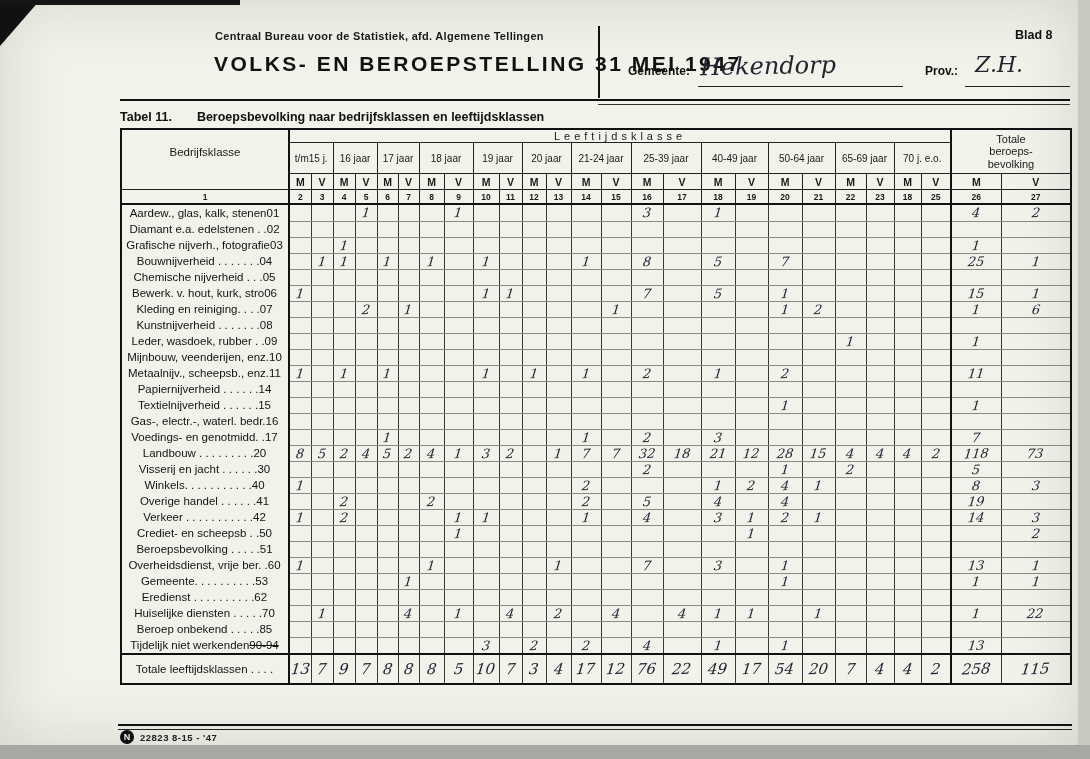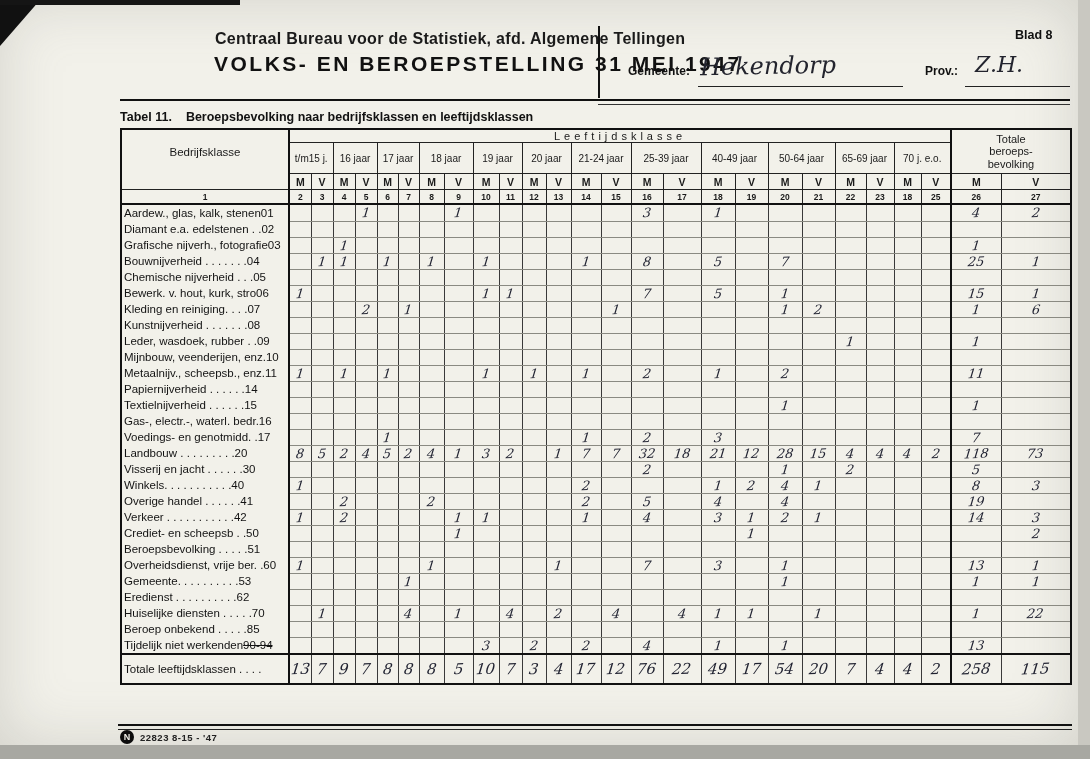--- a/index.html
+++ b/index.html
@@ -5,50 +5,50 @@
   html,body{margin:0;padding:0;}
   body{width:1090px;height:759px;background:#a8a8a2;font-family:"Liberation Sans",sans-serif;position:relative;overflow:hidden;}
   .paper{position:absolute;left:0;top:0;width:1078px;height:745px;background:#f2f1ea;
          box-shadow:inset 0 0 60px rgba(120,120,110,.25);}
   .corner-wedge{position:absolute;left:0;top:0;width:0;height:0;
     border-top:46px solid #111;border-right:40px solid transparent;}
   .top-sliver{position:absolute;left:0;top:0;width:240px;height:5px;background:#151515;}
   .right-strip{position:absolute;right:0;top:0;width:12px;height:745px;background:#c9c8c1;}
 
   
-  .org-line{position:absolute;left:215px;top:30px;font-size:16px;font-weight:bold;color:#1a1a1a;letter-spacing:.3px;}
+  .org-line{position:absolute;left:215px;top:30px;font-size:11px;font-weight:bold;color:#1a1a1a;letter-spacing:.3px;}
   .title{position:absolute;left:214px;top:52px;font-size:21px;font-weight:bold;color:#111;letter-spacing:2.5px;}
   .vdivider{position:absolute;left:598px;top:26px;width:2px;height:72px;background:#111;}
   .blad{position:absolute;left:1015px;top:28px;font-size:12.5px;font-weight:bold;color:#111;}
   .gemeente-label{position:absolute;left:628px;top:64px;font-size:12px;font-weight:bold;color:#111;}
   .gemeente-value{position:absolute;left:700px;top:52px;font-size:24px;color:#23242e;
      font-family:"DejaVu Serif",serif;font-style:italic;transform:rotate(-1deg);}
   .gemeente-line{position:absolute;left:698px;top:86px;width:205px;border-bottom:1.5px solid #222;}
   .prov-label{position:absolute;left:925px;top:64px;font-size:12px;font-weight:bold;color:#111;}
   .prov-value{position:absolute;left:975px;top:52px;font-size:22px;color:#23242e;
      font-family:"DejaVu Serif",serif;font-style:italic;}
   .prov-line{position:absolute;left:965px;top:86px;width:105px;border-bottom:1.5px solid #222;}
   .header-rule1{position:absolute;left:120px;top:99px;width:950px;border-bottom:2px solid #111;}
   .header-rule2{position:absolute;left:598px;top:104px;width:472px;border-bottom:1px solid #333;}
   .caption{position:absolute;left:120px;top:110px;font-size:12.5px;font-weight:bold;color:#111;}
-  .caption .cap2{margin-left:14px;}
+  .caption .cap2{margin-left:25px;}
 
   
   table.census{position:absolute;left:120px;top:128px;border-collapse:collapse;table-layout:fixed;
     font-size:10px;color:#1a1a1a;border:2px solid #111;}
   table.census td,table.census th{padding:0;margin:0;overflow:hidden;white-space:nowrap;}
   th.h-bedrijf{border-right:2px solid #111;font-size:11.5px;font-weight:normal;}
   th.h-leeftijd{border-bottom:1px solid #222;font-size:11px;font-weight:normal;letter-spacing:4px;}
   th.h-totale{border-left:2px solid #111;font-size:11px;font-weight:normal;line-height:1.15;}
   th.agegrp{border:1px solid #222;font-size:10px;font-weight:normal;height:30px;}
   th.mv{border:1px solid #222;font-size:10.5px;font-weight:bold;height:15px;}
   tr.numrow td{border:1px solid #222;border-bottom:2px solid #111;text-align:center;
      font-size:8.5px;font-weight:bold;height:13px;}
   td.lbl{border-right:2px solid #111;font-size:11.5px;height:16px;color:#131313;}
-  td.lbl .lbl-in{display:flex;justify-content:flex-start;padding:0 3px 0 2px;}
+  td.lbl .lbl-in{display:flex;justify-content:center;padding:0 3px 0 2px;}
   td.cell{border-left:1px solid #3a3a3a;border-bottom:1px solid #8a8a82;text-align:center;}
   td.tot{border-left:1px solid #3a3a3a;border-bottom:1px solid #8a8a82;text-align:center;}
   td.tot.first{border-left:2px solid #111;}
   .ink{font-family:"DejaVu Serif",serif;font-style:italic;font-size:13px;color:#1f2130;
        display:inline-block;transform:skewX(-8deg) rotate(-2deg);}
   tr.totalrow td{border-top:2px solid #111;border-bottom:0;height:28px;}
   tr.totalrow td.lbl{font-size:11.5px;}
   tr.totalrow .ink{font-size:15px;}
   .bottom-dbl{position:absolute;left:118px;top:724px;width:954px;border-top:2px solid #111;
       border-bottom:1px solid #222;height:3px;}

